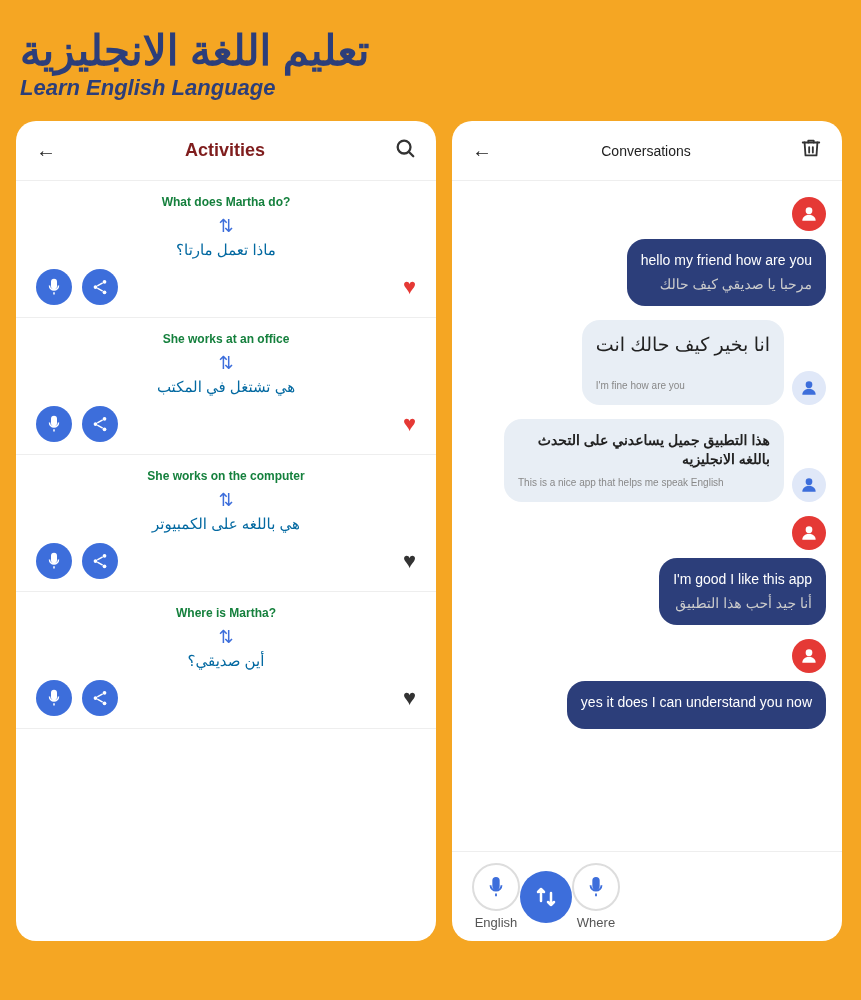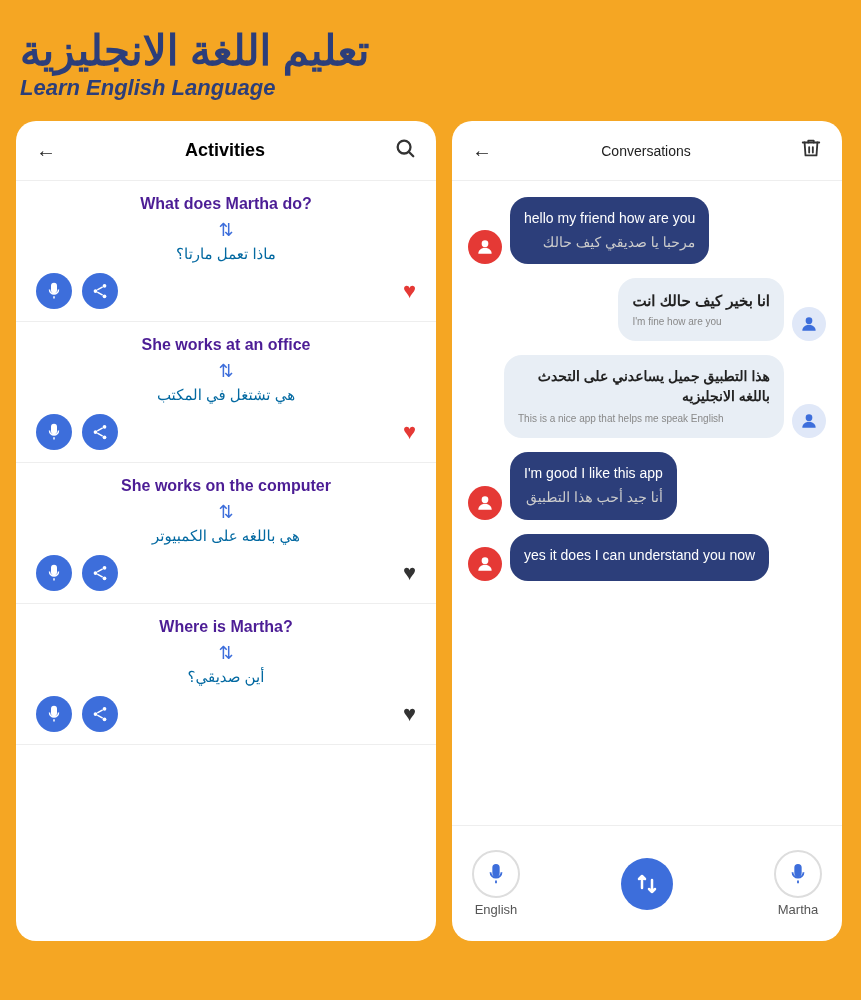--- a/index.html
+++ b/index.html
@@ -51,21 +51,21 @@
       display: flex;
       align-items: center;
       justify-content: space-between;
       padding: 16px 20px;
       border-bottom: 1px solid #eee;
     }
 
     .panel-title {
       font-size: 18px;
       font-weight: 700;
-      color: #000000;
+      color: #7f1d1d;
     }
 
     .back-btn {
       font-size: 20px;
       cursor: pointer;
       color: #222;
       background: none;
       border: none;
     }
 
@@ -76,23 +76,23 @@
       background: none;
       border: none;
     }
 
     .activity-item {
       border-bottom: 1px solid #eee;
       padding: 14px 20px 10px;
     }
 
     .activity-title {
-      color: #4c1d95;
+      color: #15803d;
       font-weight: 700;
-      font-size: 16px;
+      font-size: 12px;
       text-align: center;
       margin-bottom: 6px;
     }
 
     .swap-icon {
       text-align: center;
       font-size: 18px;
       color: #3D6EDB;
       margin-bottom: 4px;
     }
@@ -191,21 +191,21 @@
       flex-direction: column;
       gap: 14px;
     }
 
     .msg-row {
       display: flex;
       align-items: flex-end;
       gap: 8px;
     }
 
-    .msg-row.left { flex-direction: row; }
+    .msg-row.left { flex-direction: column; }
     .msg-row.right { flex-direction: row-reverse; }
 
     .avatar {
       width: 34px;
       height: 34px;
       border-radius: 50%;
       display: flex;
       align-items: center;
       justify-content: center;
       flex-shrink: 0;
@@ -246,24 +246,23 @@
     }
 
     .bubble-text-english {
       font-size: 10px;
       color: #888;
       line-height: 1.4;
     }
 
     .bottom-bar {
       border-top: 1px solid #eee;
-      padding: 24px 20px;
-      display: flex;
-      align-items: center;
-      justify-content: space-between;
+      padding: 11px 20px;
+      display: flex;
+      align-items: center;
     }
 
     .lang-btn {
       display: flex;
       flex-direction: column;
       align-items: center;
       gap: 4px;
       cursor: pointer;
       background: none;
       border: none;
@@ -456,21 +455,21 @@
       </div>
 
       <div class="msg-row right">
         <div class="avatar avatar-blue">
           <svg width="20" height="20" viewBox="0 0 24 24" fill="#3D6EDB">
             <circle cx="12" cy="8" r="4"></circle>
             <path d="M4 20c0-4 3.6-7 8-7s8 3 8 7"></path>
           </svg>
         </div>
         <div class="bubble bubble-light">
-          <div class="bubble-text-arabic" style="font-size:15px; font-weight:700; color:#222; margin-bottom:4px;">انا بخير كيف حالك انت</div>
+          <div class="bubble-text-arabic" style="font-size:19px; font-weight:400; color:#222; margin-bottom:20px;">انا بخير كيف حالك انت</div>
           <div class="bubble-text-english">I'm fine how are you</div>
         </div>
       </div>
 
       <div class="msg-row right">
         <div class="avatar avatar-blue">
           <svg width="20" height="20" viewBox="0 0 24 24" fill="#3D6EDB">
             <circle cx="12" cy="8" r="4"></circle>
             <path d="M4 20c0-4 3.6-7 8-7s8 3 8 7"></path>
           </svg>
@@ -523,19 +522,19 @@
           <path d="M7 16V4m0 0L4 7m3-3l3 3M17 8v12m0 0l3-3m-3 3l-3-3" stroke="white" stroke-width="2.5" stroke-linecap="round" stroke-linejoin="round" fill="none"></path>
         </svg>
       </button>
 
       <button class="lang-btn">
         <div class="lang-mic">
           <svg width="22" height="22" viewBox="0 0 24 24" fill="#3D6EDB">
             <path d="M12 1a4 4 0 0 1 4 4v6a4 4 0 0 1-8 0V5a4 4 0 0 1 4-4zm0 16a7 7 0 0 0 7-7h-2a5 5 0 0 1-10 0H5a7 7 0 0 0 7 7zm-1 2h2v3h-2z"></path>
           </svg>
         </div>
-        <span class="lang-label">Martha</span>
+        <span class="lang-label">Where</span>
       </button>
     </div>
 
   </div>
 
 </div>
 
 </body></html>

